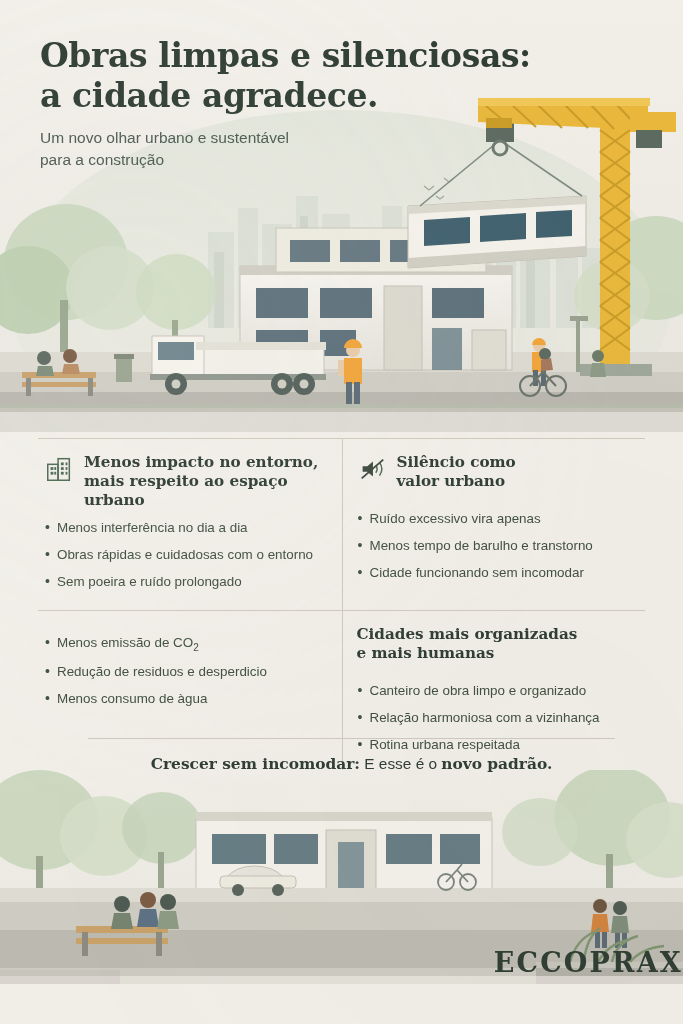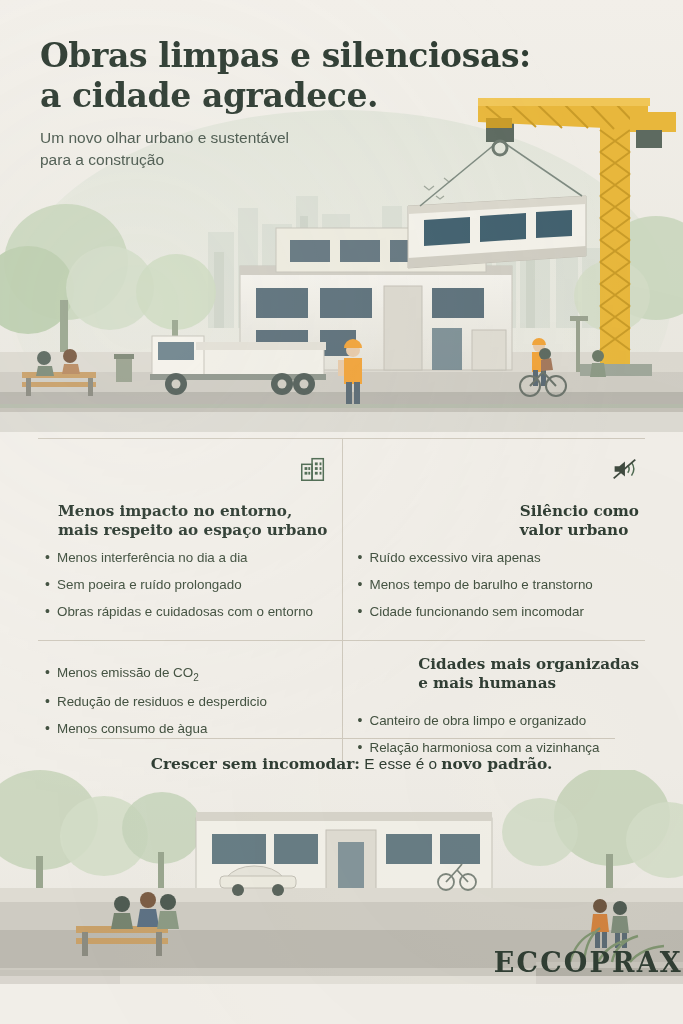--- a/index.html
+++ b/index.html
@@ -62,24 +62,23 @@
     display: flex;
   }
   .card {
     flex: 1 1 50%;
     padding: 14px 14px 10px 14px;
     position: relative;
   }
   .card + .card { border-left: 1px solid #cfc9bd; }
   .cardhead {
     display: flex;
-    align-items: flex-end;
-    gap: 18px;
+    align-items: flex-start;
+    gap: 10px;
     min-height: 48px;
-    flex-direction: column;
   }
   .cardicon {
     width: 30px; height: 30px;
     flex: 0 0 30px;
     margin-top: 1px;
   }
   .cardtitle {
     font-family: "DejaVu Serif", "Liberation Serif", serif;
     font-weight: bold;
     font-size: 15.2px;
@@ -408,22 +407,22 @@
               </g>
             </svg>
           </span>
           <div class="cardtitle">
             <span>Menos impacto no entorno,</span><br>
             <span>mais respeito ao espaço urbano</span>
           </div>
         </div>
         <ul class="bullets">
           <li>Menos interferência no dia a dia</li>
+          <li>Obras rápidas e cuidadosas com o entorno</li>
           <li>Sem poeira e ruído prolongado</li>
-          <li>Obras rápidas e cuidadosas com o entorno</li>
         </ul>
       </div>
 
       <div class="card">
         <div class="cardhead">
           <span class="cardicon">
             <svg viewBox="0 0 32 32" width="30" height="30">
               <path d="M6 13 h5 l6 -5 v16 l-6 -5 H6 z" fill="#3f4a3f"></path>
               <path d="M20 12 q3 4 0 8" fill="none" stroke="#4e6a52" stroke-width="1.6"></path>
               <path d="M24 9 q5 7 0 14" fill="none" stroke="#4e6a52" stroke-width="1.6"></path>

